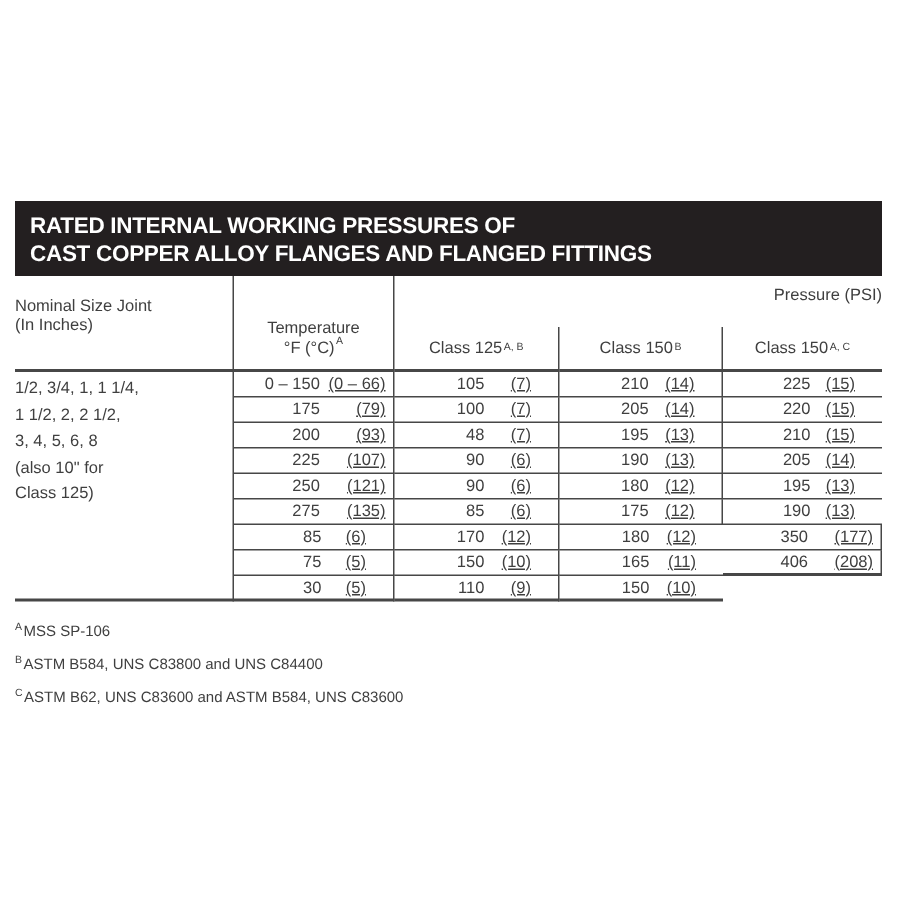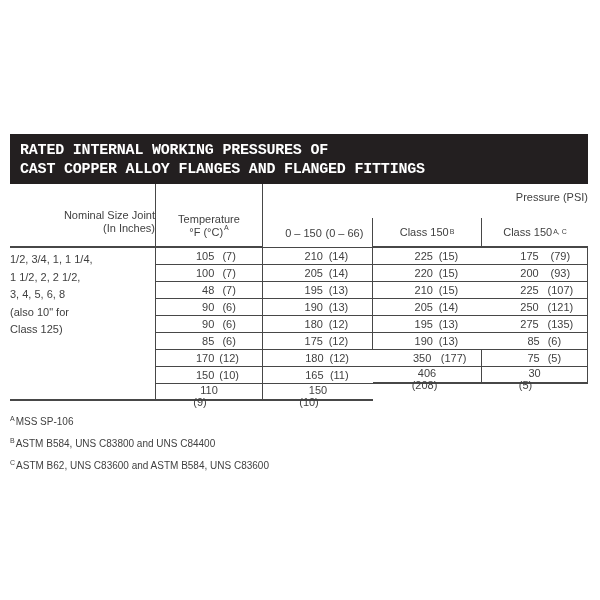--- a/index.html
+++ b/index.html
@@ -2,60 +2,60 @@
 <html><head>
 <meta charset="utf-8">
 <style>
   * { margin:0; padding:0; box-sizing:border-box; }
   html,body { width:600px; height:600px; background:#ffffff; overflow:hidden;
     font-family:"Liberation Sans","DejaVu Sans",sans-serif; }
   .sheet { position:relative; width:600px; height:600px; background:#fff; }
 
   
   .title-bar { position:absolute; left:10px; top:134px; width:578px; height:50px;
-    background:#231f20; color:#ffffff; padding:7px 0 0 10px;font-family:Liberation Mono, monospace; }
+    background:#231f20; color:#ffffff; padding:7px 0 0 10px; }
   .title-bar div { font-size:15px; font-weight:bold; line-height:19px;
     letter-spacing:-0.2px; white-space:nowrap; }
 
   
   .table { position:absolute; left:10px; top:184px; width:578px;
     display:grid;
     grid-template-columns:146px 107px 110px 109px 106px;
     grid-template-rows:34px 30px repeat(9,17px);
     color:#3f3f3f; font-size:11px; }
 
   .br  { border-right:1.5px solid #474747; }
   .bb  { border-bottom:2px solid #474747; }
 
   .h-nom  { grid-area:1/1/3/2; display:flex; flex-direction:column;
-            justify-content:flex-end; align-items:flex-end; text-align:center;
-            padding-bottom:11px; line-height:13px; }
+            justify-content:flex-end; align-items:flex-start; text-align:center;
+            padding-bottom:22px; line-height:13px; }
   .h-temp { grid-area:1/2/3/3; display:flex; flex-direction:column;
             justify-content:flex-end; align-items:center; text-align:right;
             padding-bottom:7px; line-height:13px; }
   .h-press{ grid-area:1/3/2/6; display:flex; justify-content:flex-end;
             align-items:flex-start; padding-top:7px; }
   .h-c125 { grid-area:2/3/3/4; }
   .h-c150b{ grid-area:2/4/3/5; }
   .h-c150ac{grid-area:2/5/3/6; }
   .h-class{ display:flex; justify-content:center; align-items:center; }
 
   sup { font-size:7px; line-height:0; vertical-align:6px; margin-left:1px; }
 
   
   .nom-body { grid-area:3/1/12/2; border-right:1.5px solid #474747;
     border-bottom:2.5px solid #474747; text-align:left; padding-top:3px;
     line-height:17.5px; }
 
   
   .c { display:flex; align-items:center; border-bottom:1.5px solid #474747; }
   .c.vr { border-right:1.5px solid #474747; }
-  .c.last { border-bottom:2.5px solid #474747;flex-direction:column; }
+  .c.last { border-bottom:2.5px solid #474747; }
   .c .m { flex:0 0 55%; text-align:right; white-space:nowrap; }
-  .c .p { flex:1; text-align:center; padding-right:18px; white-space:nowrap; }
+  .c .p { flex:1; text-align:right; padding-right:18px; white-space:nowrap;text-decoration:underline; }
   .c.t .m { flex:0 0 54%; }
   .c.t .p { padding-right:5px; }
 
   
   .footnotes { position:absolute; left:10px; top:411px; color:#3f3f3f;
     font-size:10px; }
   .footnotes div { height:22px; line-height:22px; white-space:nowrap; }
   .footnotes sup { vertical-align:4px; margin:0 1px 0 0; }
 </style>
 </head>
@@ -77,20 +77,24 @@
 
     <div class="h-temp br bb">
       <div>Temperature</div>
       <div><span>°F (°C)</span><sup>A</sup></div>
     </div>
 
     <div class="h-press">
       <span>Pressure (PSI)</span>
     </div>
 
+    <div class="h-c125 h-class br bb">
+      <span>Class 125</span>
+        <sup>A, B</sup>
+    </div>
     <div class="h-c150b h-class br bb">
       <span>Class 150</span>
         <sup>B</sup>
     </div>
     <div class="h-c150ac h-class bb">
       <span>Class 150</span>
         <sup>A, C</sup>
     </div>
 
     <div class="nom-body">

